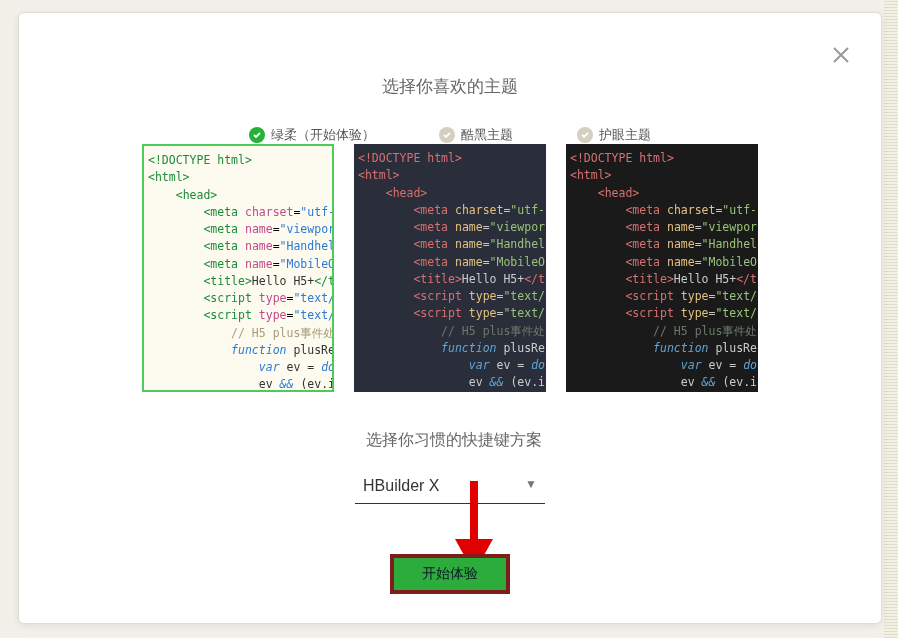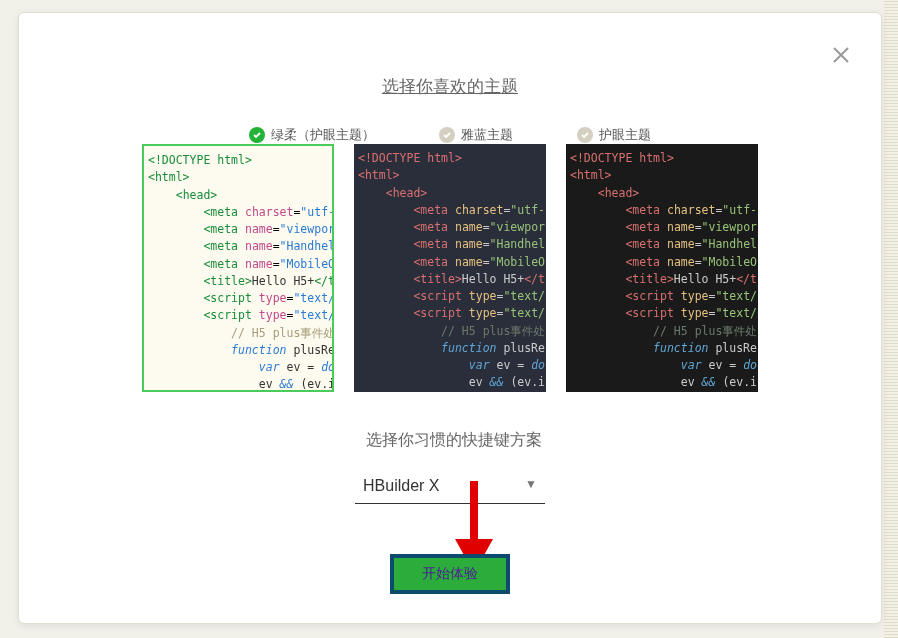--- a/index.html
+++ b/index.html
@@ -39,21 +39,20 @@
   width: 20px;
   height: 20px;
   cursor: pointer;
 }
 .close-btn svg { width: 100%; height: 100%; }
 .title {
   text-align: center;
   font-size: 17px;
   color: #666;
   margin-top: 62px;
-  text-decoration: underline;
 }
 .themes {
   display: flex;
   justify-content: center;
   gap: 64px;
   margin-top: 28px;
 }
 .theme-option {
   display: flex;
   align-items: center;
@@ -142,22 +141,22 @@
   width: 50px;
   height: 105px;
   pointer-events: none;
 }
 .start-btn {
   position: absolute;
   left: 50%;
   transform: translateX(-50%);
   top: 541px;
   background: #2CAD3B;
-  color: #4c1d95;
-  border: 4px solid #0c4a6e;
+  color: #0f172a;
+  border: 4px solid #7f1d1d;
   outline: none;
   width: 120px;
   height: 40px;
   font-size: 14px;
   cursor: pointer;
   font-family: inherit;
 }
 .minimap {
   position: absolute;
   right: 0;
@@ -184,29 +183,29 @@
 
   <div class="title">选择你喜欢的主题</div>
 
   <div class="themes">
     <div class="theme-option">
       <span class="check-icon active">
         <svg viewBox="0 0 10 10">
             <path d="M2 5 L4 7 L8 3" stroke="#fff" stroke-width="1.8" fill="none"></path>
           </svg>
       </span>
-      <span>绿柔（护眼主题）</span>
+      <span>绿柔（开始体验）</span>
     </div>
     <div class="theme-option">
       <span class="check-icon inactive">
         <svg viewBox="0 0 10 10">
             <path d="M2 5 L4 7 L8 3" stroke="#fff" stroke-width="1.8" fill="none"></path>
           </svg>
       </span>
-      <span>雅蓝主题</span>
+      <span>酷黑主题</span>
     </div>
     <div class="theme-option">
       <span class="check-icon inactive">
         <svg viewBox="0 0 10 10">
             <path d="M2 5 L4 7 L8 3" stroke="#fff" stroke-width="1.8" fill="none"></path>
           </svg>
       </span>
       <span>护眼主题</span>
     </div>
   </div>

